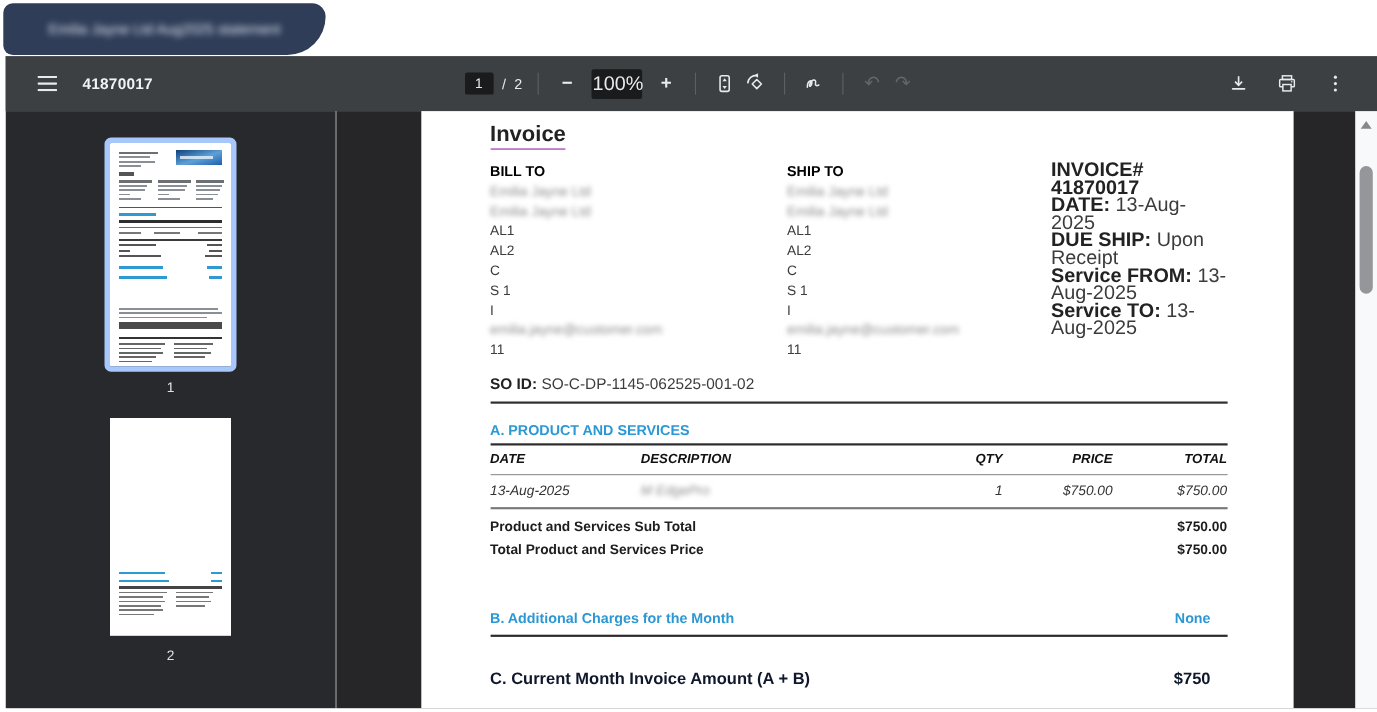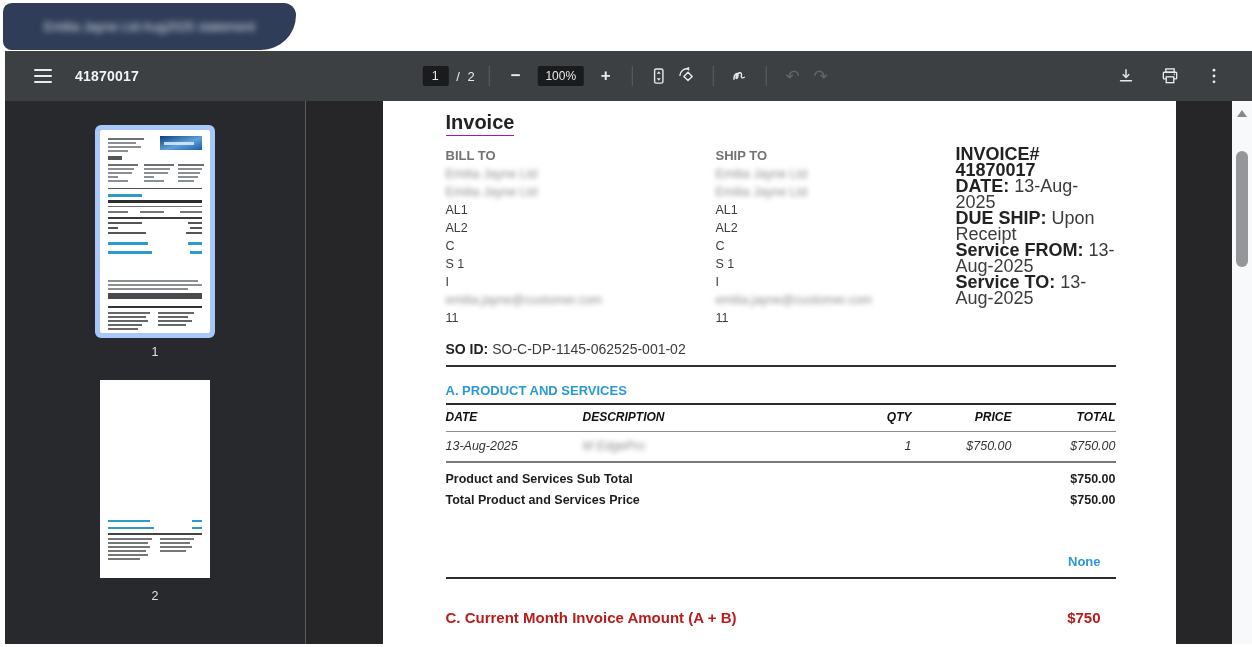--- a/index.html
+++ b/index.html
@@ -21,21 +21,21 @@
   .tb-left { display:flex; align-items:center; padding-left:24px; }
   .doc-title { margin-left:18px; font-size:14px; font-weight:bold; color:#f1f3f4; letter-spacing:.2px; }
   .tb-center { position:absolute; left:50%; top:0; height:100%; transform:translateX(-50%);
                display:flex; align-items:center; }
   .tb-right { margin-left:auto; display:flex; align-items:center; gap:16px; padding-right:24px; }
   .tb-btn { width:28px; height:28px; display:flex; align-items:center; justify-content:center;
             background:none; border:none; cursor:pointer; color:#e8eaed; padding:0; }
   .tb-btn.disabled { color:#82878c; opacity:.55; cursor:default; }
   .num-box { background:#191b1d; color:#e8eaed; font-size:12.5px; padding:3px 0; width:26px;
              text-align:center; border-radius:2px; }
-  .zoom-box { background:#191b1d; color:#e8eaed; font-size:12px; padding:3px 1px; width:46px;
+  .zoom-box { background:#191b1d; color:#e8eaed; font-size:18px; padding:3px 1px; width:46px;
               text-align:center; border-radius:2px; margin:0 8px; }
   .page-count { font-size:13px; color:#e8eaed; margin-left:8px; letter-spacing:2px; white-space:nowrap; }
   .sep { width:1px; height:20px; background:#5c6063; margin:0 12px; }
   .glyph-btn { font-family:"DejaVu Sans",sans-serif; font-size:17px; line-height:1; }
   .zo { font-size:17px; font-weight:bold; }
 
   
   .content { flex:1; display:flex; position:relative; overflow:hidden; }
   .sidebar { width:300px; background:#28292c; position:relative; flex:0 0 auto; }
   .divider { width:1px; background:#5a5c5e; flex:0 0 auto; }
@@ -55,21 +55,21 @@
 
   
   .page { width:793px; height:100%; margin:0 auto; background:#fff;
           padding:10px 60px 0 63px; color:#3c3c3c; overflow:hidden; }
   .inv-title { display:inline-block; font-size:20px; font-weight:bold; color:#222;
                border-bottom:1px solid #a21caf; padding-bottom:1px; margin-bottom:10px; }
   .cols { display:flex; }
   .col-bill { width:270px; }
   .col-ship { width:240px; }
   .col-meta { flex:1; }
-  .addr-h { font-size:13px; font-weight:bold; color:#737373; line-height:19px; }
+  .addr-h { font-size:13px; font-weight:bold; color:#000000; line-height:19px; }
   .addr-l { font-size:12.5px; line-height:18px; color:#3c3c3c; }
   .blur2 { filter:blur(2.4px); color:#8f8f8f; }
   .meta-row { font-size:18px; line-height:16px; color:#3c3c3c; }
   .b { font-weight:bold; color:#222; }
 
   .so-row { margin-top:14px; font-size:14px; padding-bottom:8px; border-bottom:2px solid #2f2f2f; }
   .sec-a { margin-top:16px; color:#2b98d4; font-weight:bold; font-size:13px;
            padding-bottom:5px; border-bottom:2px solid #2b2b2b; }
 
   .trow { display:flex; align-items:flex-end;font-style:italic; }
@@ -81,21 +81,21 @@
   .c-price{ width:100px; text-align:right; }
   .c-total{ width:104px; text-align:right; }
 
   .sumrow { display:flex; font-size:12.5px; font-weight:bold; color:#1d1d1d; line-height:20.5px; }
   .sums { padding-top:6px; }
   .sumrow .amt { margin-left:auto; }
 
   .sec-b { margin-top:44px; display:flex; align-items:baseline; color:#2b98d4; font-weight:bold;
            font-size:13px; padding-bottom:8px; border-bottom:2px solid #2b2b2b; }
   .sec-b .amt { margin-left:auto; padding-right:15px; }
-  .sec-c { margin-top:30px; display:flex; align-items:baseline; color:#b91c1c; font-weight:bold; font-size:15px; }
+  .sec-c { margin-top:30px; display:flex; align-items:baseline; color:#0f172a; font-weight:bold; font-size:15px; }
   .sec-c .amt { margin-left:auto; padding-right:15px; }
 
   svg.icon { display:block; }
 </style>
 </head>
 <body>
 
 <div class="screen">
 
   <div class="tabstrip">
@@ -342,20 +342,21 @@
               <span>Product and Services Sub Total</span>
               <span class="amt">$750.00</span>
             </div>
             <div class="sumrow">
               <span>Total Product and Services Price</span>
               <span class="amt">$750.00</span>
             </div>
           </div>
 
           <div class="sec-b">
+            <span>B. Additional Charges for the Month</span>
             <span class="amt">None</span>
           </div>
 
           <div class="sec-c">
             <span>C. Current Month Invoice Amount (A + B)</span>
             <span class="amt">$750</span>
           </div>
 
         </div>
       </div>

